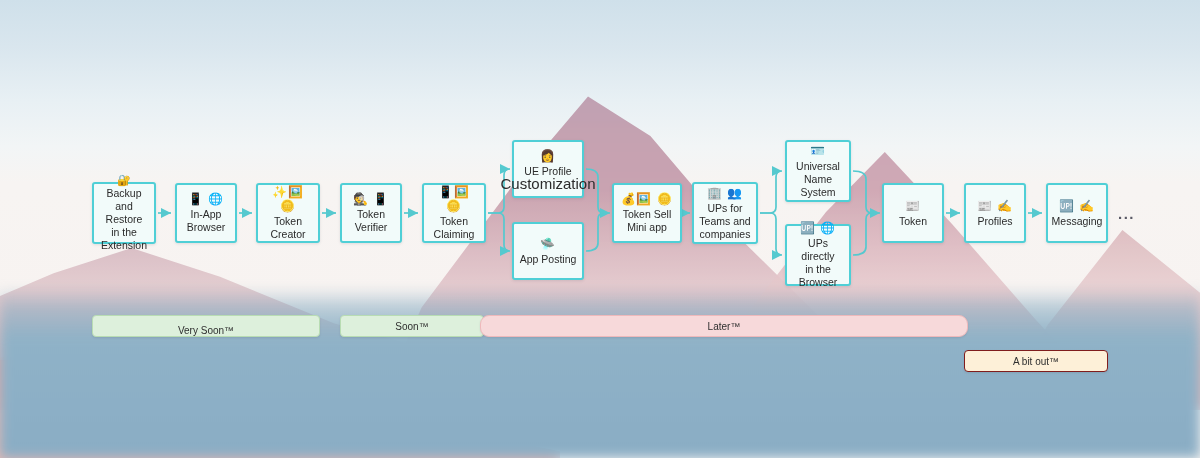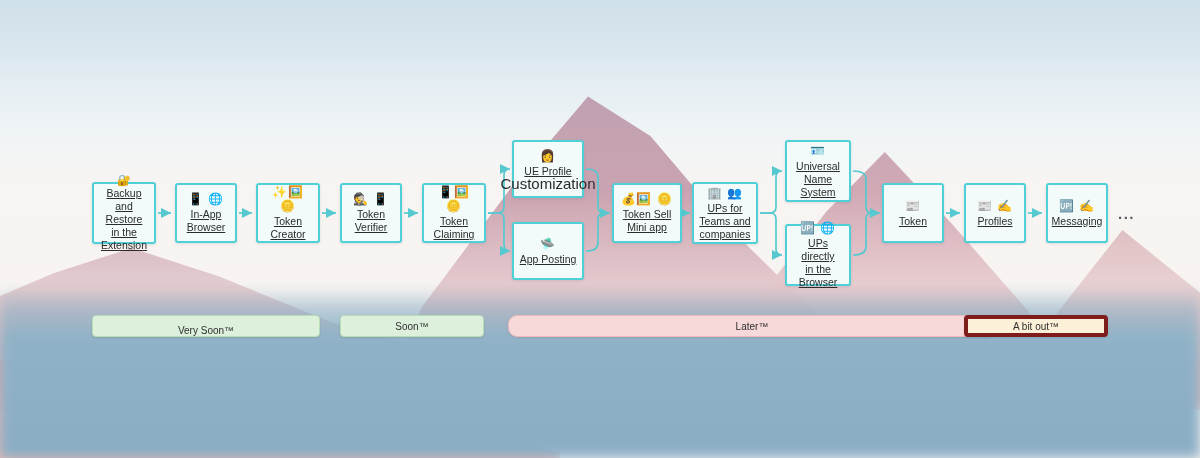--- a/index.html
+++ b/index.html
@@ -112,21 +112,20 @@
     box-shadow: 0 1px 3px rgba(60,60,80,0.13);
   }
   .node .ico {
     font-size: 12px;
     line-height: 14px;
     margin-bottom: 2px;
     letter-spacing: 1px;
   }
   .node .lbl {
     white-space: pre-line;
-    text-decoration: underline;
   }
   .node .sub {
     font-size: 15px;
     line-height: 12px;
   }
   .node.inline-ico .lbl {
     white-space: pre-line;
   }
   .ellipsis {
     position: absolute;
@@ -152,21 +151,21 @@
     border-radius: 4px;
     display: flex;
     align-items: center;
     justify-content: center;
     font-size: 10px;
     color: #2f2f2f;
     box-shadow: 0 1px 2px rgba(60,60,80,0.12);
   }
   .bar.green { background: #ddf0dc; border: 1px solid #b8dcb3; }
   .bar.pink  { background: #f7d9da; border: 1px solid #eeb9bb; }
-  .bar.amber { background: #fdf0d8; border: 4px solid #7f1d1d; }
+  .bar.amber { background: #fdf0d8; border: 1px solid #7f1d1d; margin-top: 35px; }
 </style>
 </head>
 <body>
 
 <div id="stage">
 
   <div class="bg-sky"></div>
   <div class="mtn mtn-far-l"></div>
   <div class="mtn mtn-big-c"></div>
   <div class="mtn mtn-mid-r"></div>
@@ -280,21 +279,21 @@
 
   <div class="ellipsis" style="left:1118px; top:205px;">...</div>
 
   <div id="bars">
       <div class="bar green" style="left: 92px; top: 315px; width: 228px; align-items: flex-end;">
         <span>Very Soon™</span>
       </div>
       <div class="bar green" style="left: 340px; top: 315px; width: 144px; text-align: center;">
         <span>Soon™</span>
       </div>
-      <div class="bar pink" style="left: 508px; top: 315px; width: 488px; border-radius: 9px;">
+      <div class="bar pink" style="left: 480px; top: 315px; width: 488px; border-radius: 9px;">
         <span>Later™</span>
       </div>
       <div class="bar amber" style="left: 964px; top: 315px; width: 144px;">
         <span>A bit out™</span>
       </div>
     </div>
 
 </div>
 
 </body></html>

